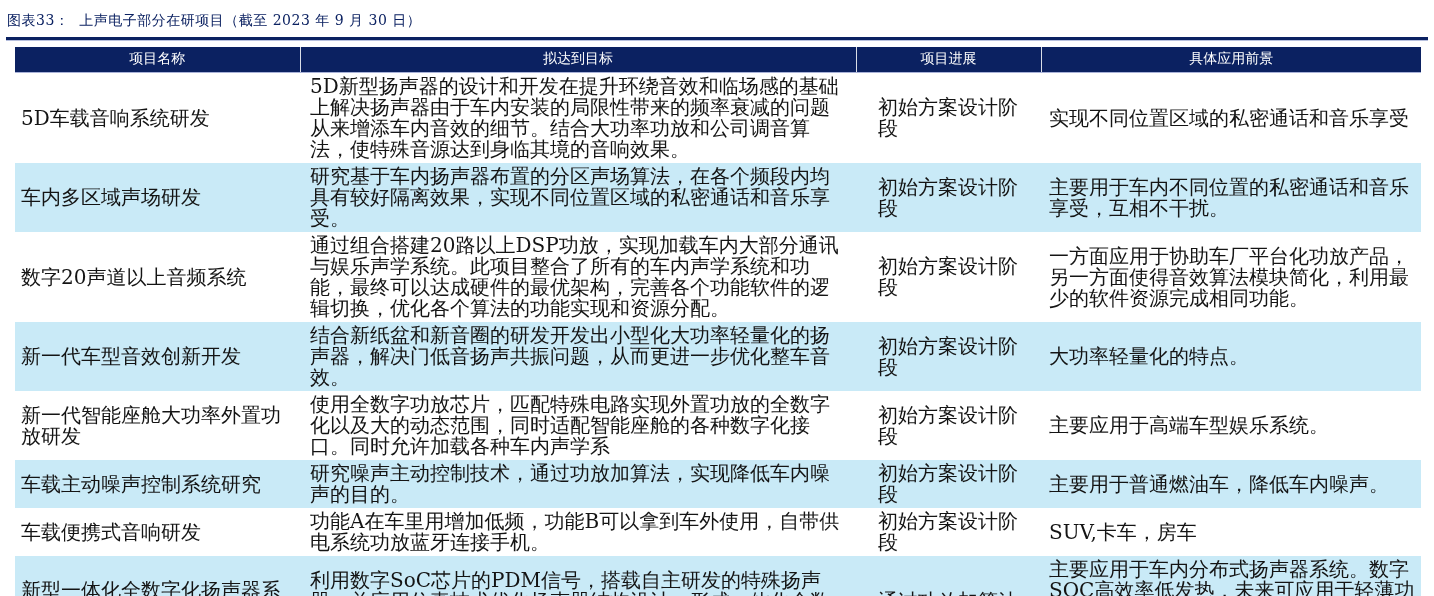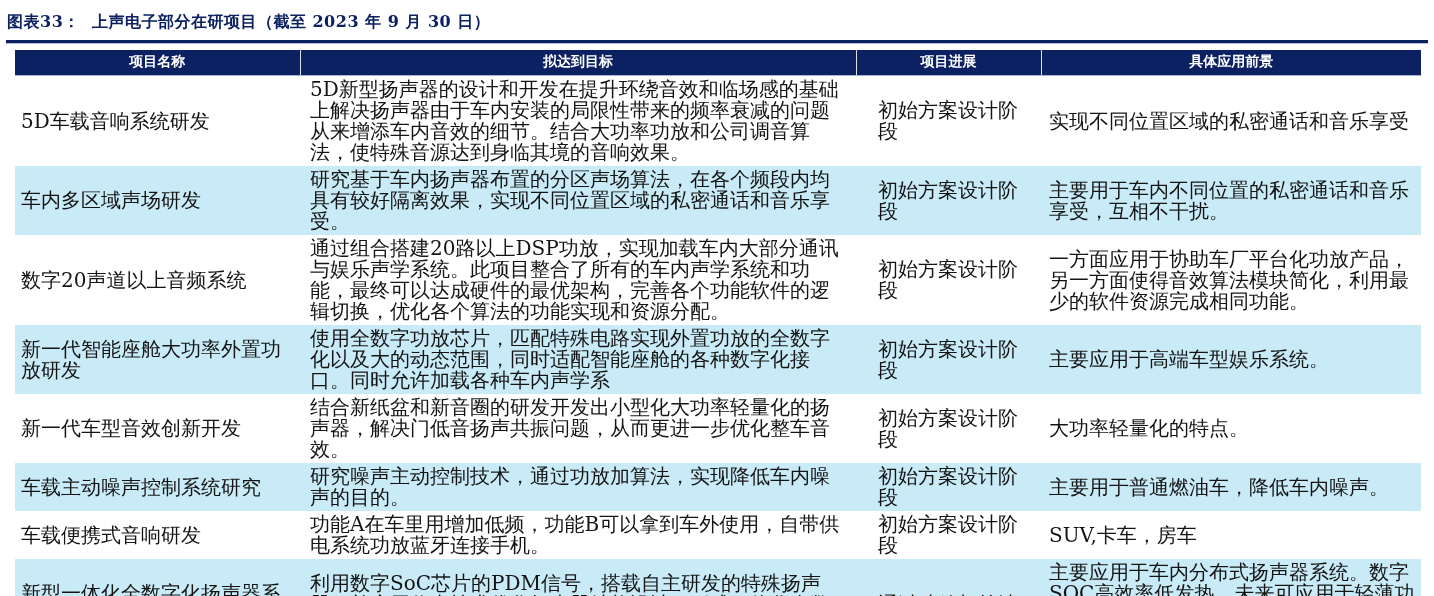--- a/index.html
+++ b/index.html
@@ -14,22 +14,22 @@
   *{box-sizing:border-box;}
   html,body{margin:0;padding:0;}
   body{
     width:1434px;height:596px;overflow:hidden;background:#ffffff;
     font-family:"DejaVu Serif","Liberation Serif",serif;
     color:var(--body-text);
   }
   .page{padding:8px 6px 0 6px;}
   .fig-title{
     color:var(--navy);
-    font-weight:bold;
-    font-size:16px;
+    font-weight:normal;
+    font-size:14px;
     letter-spacing:0.5px;
     padding:4px 0 7px 1px;
     white-space:pre;
   }
   .title-rule{
     height:4px;
     background:var(--navy);
     border-bottom:1px solid #b7c0de;
     margin:0 0 6px 0;
   }
@@ -39,21 +39,21 @@
     border-collapse:collapse;
     table-layout:fixed;
   }
   col.c1{width:285px;}
   col.c2{width:556px;}
   col.c3{width:185px;}
   col.c4{width:380px;}
   thead th{
     background:var(--navy);
     color:var(--header-text);
-    font-weight:bold;
+    font-weight:normal;
     font-size:14px;
     padding:3px 4px 4px 4px;
     text-align:center;
     border-right:1px solid rgba(255,255,255,0.85);
     border-bottom:1px solid var(--header-underline);
   }
   thead th:last-child{border-right:none;}
   tbody td{
     font-size:20px;
     line-height:21px;
@@ -111,30 +111,30 @@
           <td class="progress">初始方案设计阶段</td>
           <td class="prospect">主要用于车内不同位置的私密通话和音乐享受，互相不干扰。</td>
         </tr>
         <tr>
           <td class="name">数字20声道以上音频系统</td>
           <td class="target">通过组合搭建20路以上DSP功放，实现加载车内大部分通讯与娱乐声学系统。此项目整合了所有的车内声学系统和功能，最终可以达成硬件的最优架构，完善各个功能软件的逻辑切换，优化各个算法的功能实现和资源分配。</td>
           <td class="progress">初始方案设计阶段</td>
           <td class="prospect">一方面应用于协助车厂平台化功放产品，另一方面使得音效算法模块简化，利用最少的软件资源完成相同功能。</td>
         </tr>
         <tr>
+          <td class="name">新一代车型音效创新开发</td>
+          <td class="target">结合新纸盆和新音圈的研发开发出小型化大功率轻量化的扬声器，解决门低音扬声共振问题，从而更进一步优化整车音效。</td>
+          <td class="progress">初始方案设计阶段</td>
+          <td class="prospect">大功率轻量化的特点。</td>
+        </tr>
+        <tr>
           <td class="name">新一代智能座舱大功率外置功放研发</td>
           <td class="target">使用全数字功放芯片，匹配特殊电路实现外置功放的全数字化以及大的动态范围，同时适配智能座舱的各种数字化接口。同时允许加载各种车内声学系</td>
           <td class="progress">初始方案设计阶段</td>
           <td class="prospect">主要应用于高端车型娱乐系统。</td>
-        </tr>
-        <tr>
-          <td class="name">新一代车型音效创新开发</td>
-          <td class="target">结合新纸盆和新音圈的研发开发出小型化大功率轻量化的扬声器，解决门低音扬声共振问题，从而更进一步优化整车音效。</td>
-          <td class="progress">初始方案设计阶段</td>
-          <td class="prospect">大功率轻量化的特点。</td>
         </tr>
         <tr>
           <td class="name">车载主动噪声控制系统研究</td>
           <td class="target">研究噪声主动控制技术，通过功放加算法，实现降低车内噪声的目的。</td>
           <td class="progress">初始方案设计阶段</td>
           <td class="prospect">主要用于普通燃油车，降低车内噪声。</td>
         </tr>
         <tr>
           <td class="name">车载便携式音响研发</td>
           <td class="target">功能A在车里用增加低频，功能B可以拿到车外使用，自带供电系统功放蓝牙连接手机。</td>

